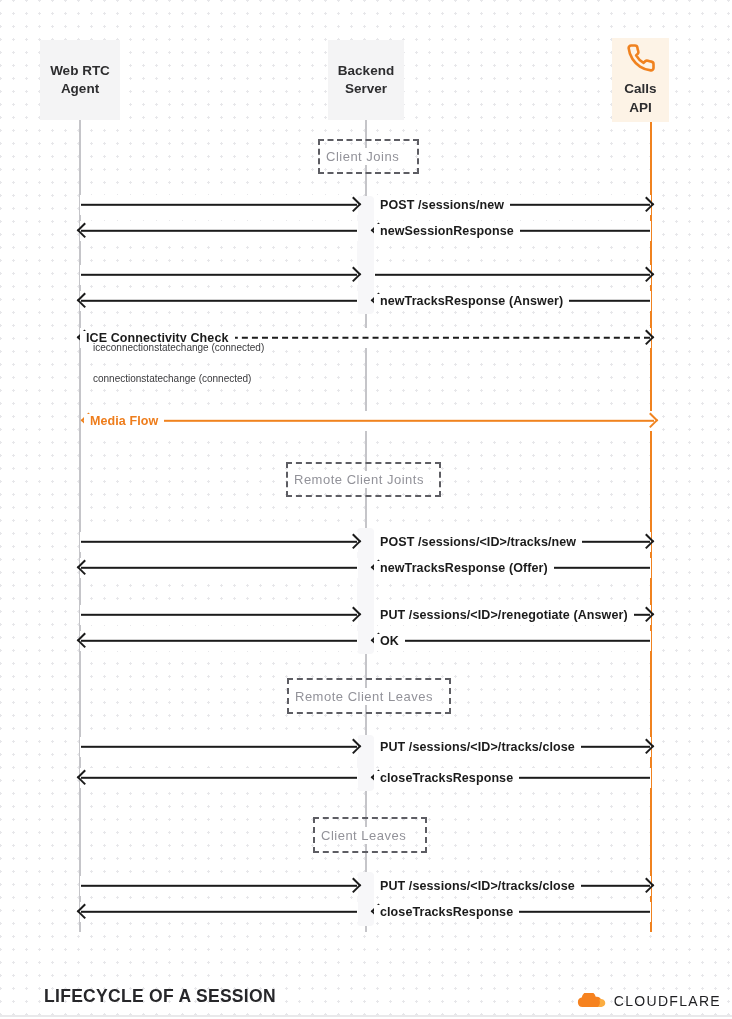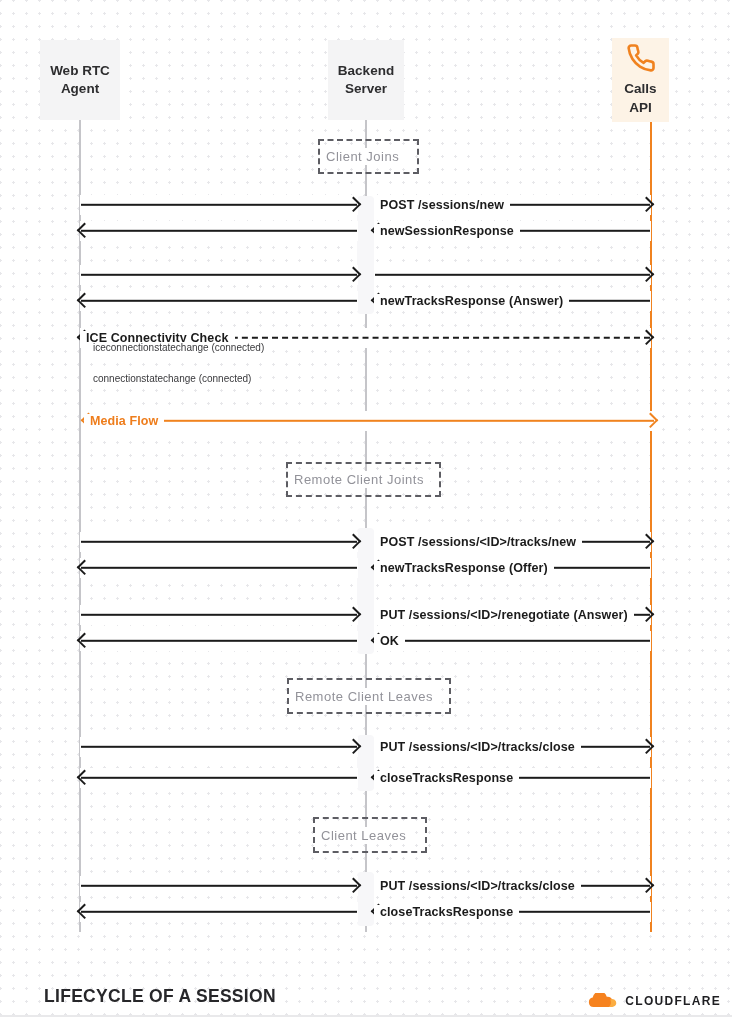--- a/index.html
+++ b/index.html
@@ -34,21 +34,21 @@
   .msg.orange .head{border-color:#f0831f;}
   .msg.orange .msg-label{color:#ee7d1c;}
   
   .note{position:absolute;font-size:10px;color:#39393c;background:#fff;padding:0 3px;white-space:nowrap;}
   
   .section-box{position:absolute;border:2px dashed #5d5d63;display:flex;align-items:center;}
   .section-box .sec-label{background:#fff;padding:1px 6px;font-size:13px;color:#929299;letter-spacing:0.5px;white-space:nowrap;}
   
   .page-title{position:absolute;left:14px;top:986px;font-size:17.5px;font-weight:bold;color:#27272a;letter-spacing:0.3px;margin-left:30px;}
   .brand{position:absolute;right:11px;top:993px;display:flex;align-items:center;gap:5px;}
-  .brand .brand-text{font-size:12px;font-weight:bold;color:#1f1f22;letter-spacing:1.3px;}
+  .brand .brand-text{font-size:14px;font-weight:normal;color:#1f1f22;letter-spacing:1.3px;}
   .bottom-rule{position:absolute;left:0;right:0;top:1015px;height:2px;background:#e9e9eb;}
 </style>
 </head>
 <body>
 
 <div class="canvas">
 
   <div class="lifeline" style="left:79px;top:120px;height:812px"></div>
   <div class="lifeline" style="left:365px;top:120px;height:812px"></div>
   <div class="lifeline orange" style="left:650px;top:122px;height:810px"></div>

